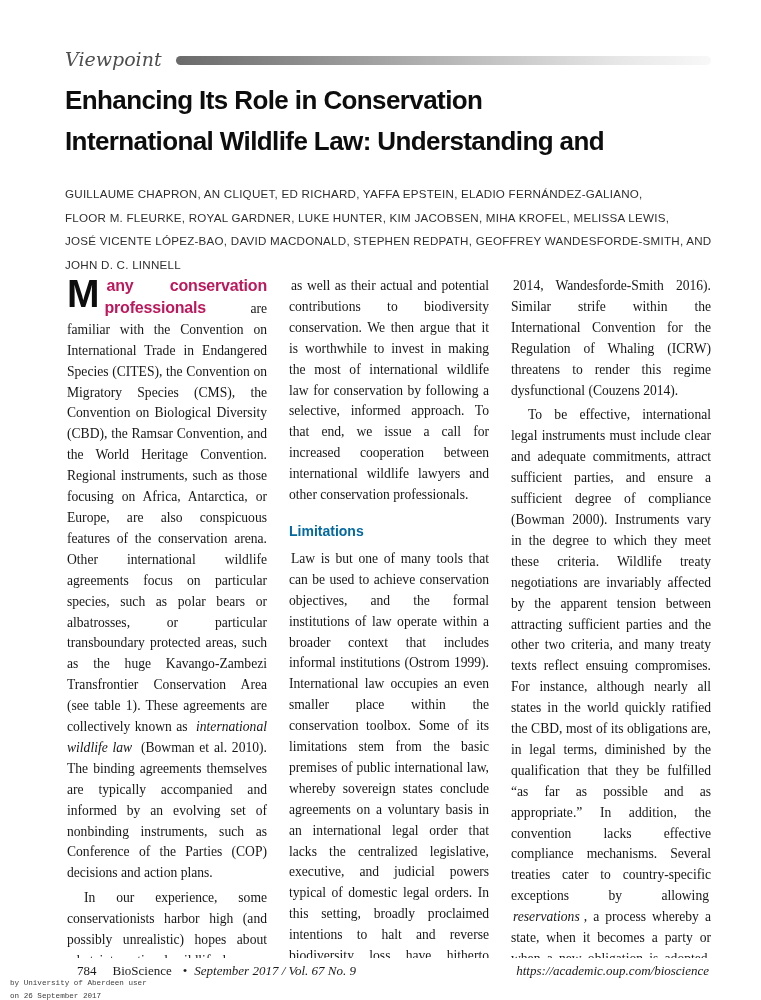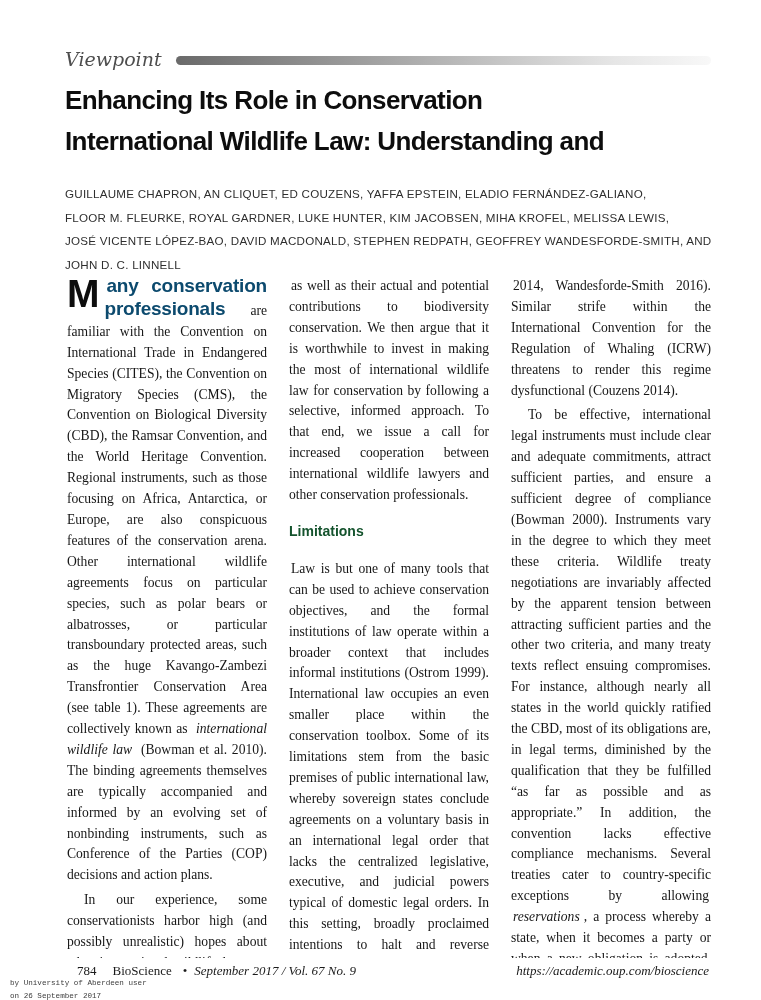--- a/index.html
+++ b/index.html
@@ -80,31 +80,31 @@
     font-family: "Liberation Sans", sans-serif;
     font-weight: bold;
     font-size: 39px;
     line-height: 32px;
     padding: 2px 5px 0 0;
     color: #0d0d0d;
   }
   .bold-lead {
     font-family: "Liberation Sans", sans-serif;
     font-weight: bold;
-    font-size: 19px;
+    font-size: 16px;
     letter-spacing: -0.2px;
-    color: #0c4a6e;
+    color: #be185d;
   }
   .col-heading {
     font-family: "Liberation Sans", sans-serif;
     font-weight: bold;
     font-size: 14px;
-    color: #14532d;
+    color: #0369a1;
     margin-top: 11px;
-    margin-bottom: 13px;
+    margin-bottom: 3px;
     text-align: left;
   }
 
   
   .footer {
     position: absolute;
     left: 57px; right: 52px; top: 955px;
     display: flex; justify-content: space-between; align-items: baseline;
     font-size: 13px;
     color: #1a1a1a;
@@ -136,21 +136,21 @@
     <span class="vp-label">Viewpoint</span>
     <span class="vp-bar"></span>
   </div>
 
   <div class="title">
     <div>Enhancing Its Role in Conservation</div>
     <div>International Wildlife Law: Understanding and</div>
   </div>
 
   <div class="authors">
-      <div>GUILLAUME CHAPRON, AN CLIQUET, ED COUZENS, YAFFA EPSTEIN, ELADIO FERNÁNDEZ-GALIANO,</div>
+      <div>GUILLAUME CHAPRON, AN CLIQUET, ED RICHARD, YAFFA EPSTEIN, ELADIO FERNÁNDEZ-GALIANO,</div>
       <div>FLOOR M. FLEURKE, ROYAL GARDNER, LUKE HUNTER, KIM JACOBSEN, MIHA KROFEL, MELISSA LEWIS,</div>
       <div>JOSÉ VICENTE LÓPEZ-BAO, DAVID MACDONALD, STEPHEN REDPATH, GEOFFREY WANDESFORDE-SMITH, AND</div>
       <div>JOHN D. C. LINNELL</div>
     </div>
 
   <div class="body-cols">
     <div class="col">
         <p class="body-para"><span class="dropcap">M</span><span class="bold-lead">any conservation professionals</span><span> are familiar with the Convention on International Trade in Endangered Species (CITES), the Convention on Migratory Species (CMS), the Convention on Biological Diversity (CBD), the Ramsar Convention, and the World Heritage Convention. Regional instruments, such as those focusing on Africa, Antarctica, or Europe, are also conspicuous features of the conservation arena. Other international wildlife agreements focus on particular species, such as polar bears or albatrosses, or particular transboundary protected areas, such as the huge Kavango-Zambezi Transfrontier Conservation Area (see table 1). These agreements are collectively known as </span><span class="it">international wildlife law</span><span> (Bowman et al. 2010). The binding agreements themselves are typically accompanied and informed by an evolving set of nonbinding instruments, such as Conference of the Parties (COP) decisions and action plans.</span></p>
         <p class="body-para indent"><span>In our experience, some conservationists harbor high (and possibly unrealistic) hopes about what international wildlife law can achieve. Others are extremely skeptical, viewing wildlife treaties as paper tigers and their COPs as a waste of resources. Still others are simply unsure of the relevance of these intergovernmental affairs. Confusion, ignorance, and misinterpretation are common. Our view is that international wildlife law offers significant opportunities for conservation success and has promising but largely unfulfilled potential.</span></p>
       </div>

